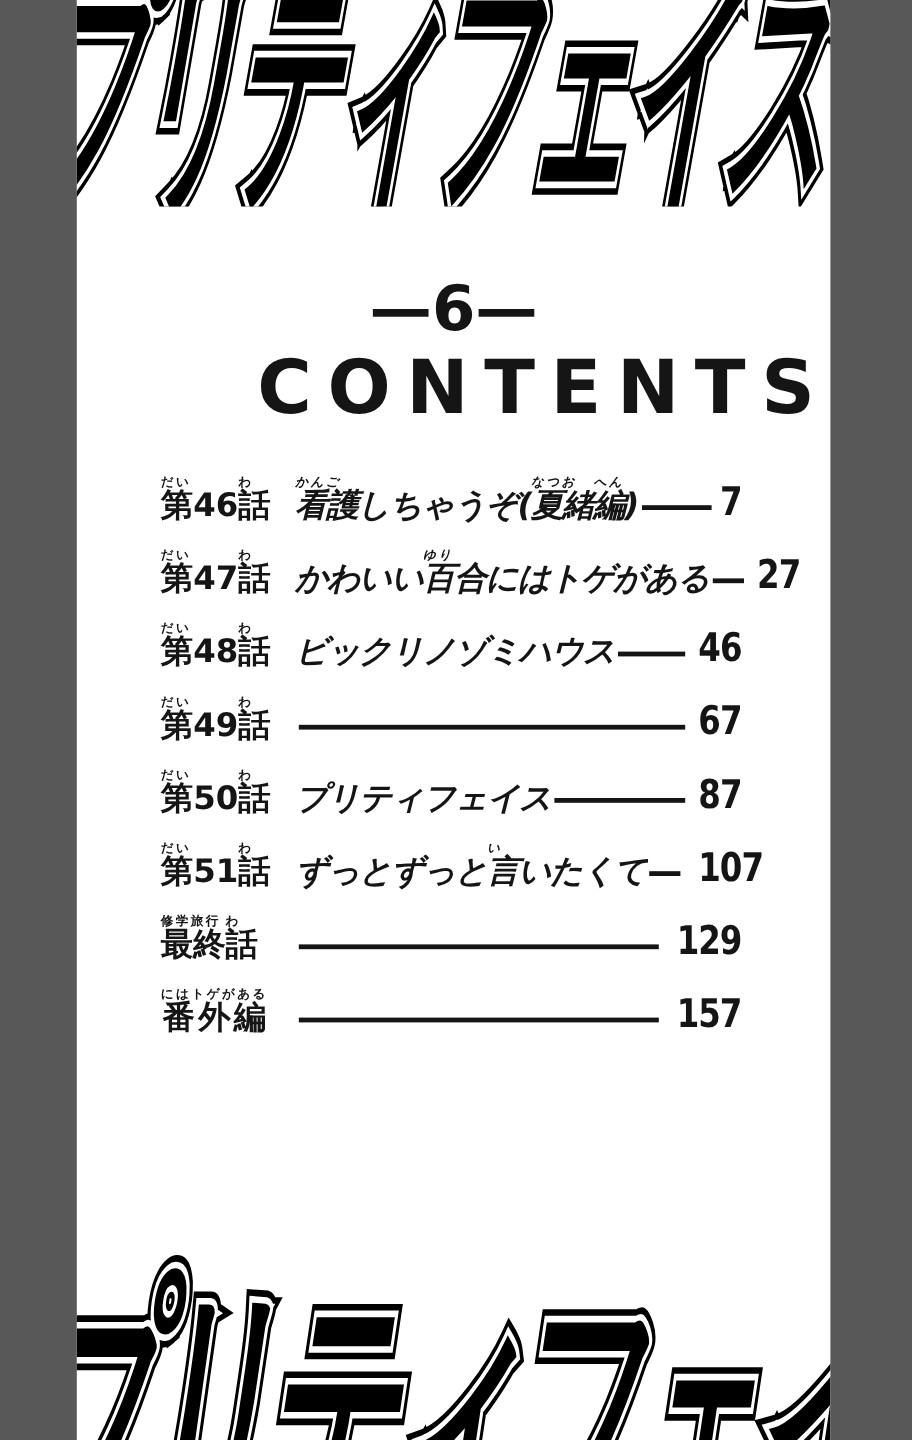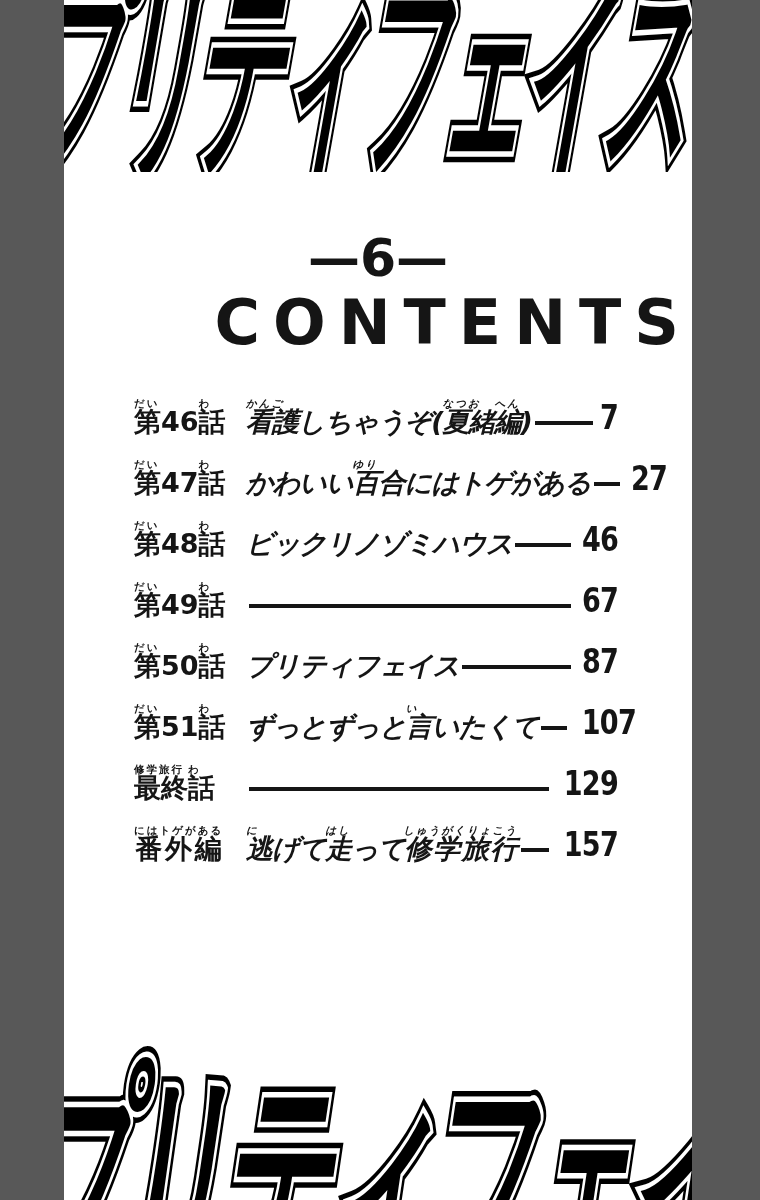--- a/index.html
+++ b/index.html
@@ -116,21 +116,20 @@
         <span class="leader"></span>
         <span class="pagenum">107</span>
       </div>
       <div class="toc-row">
         <span class="chapter"><ruby>最終<rt>修学旅行</rt></ruby><ruby>話<rt>わ</rt></ruby></span>
         <span class="leader"></span>
         <span class="pagenum">129</span>
       </div>
       <div class="toc-row">
         <span class="chapter"><ruby>番外編<rt>にはトゲがある</rt></ruby></span>
-        <span class="title"><ruby>逃<rt>に</rt></ruby>げて<ruby>走<rt>はし</rt></ruby>って<ruby>修学旅行<rt>しゅうがくりょこう</rt></ruby></span>
         <span class="leader"></span>
         <span class="pagenum">157</span>
       </div>
     </div>
 
   <div class="logo-window logo-bottom-window">
     <div class="logo-stack">
       <span class="logo-outline">プリティフェイス</span>
       <span class="logo-white">プリティフェイス</span>
       <span class="logo-fill">プリティフェイス</span>

